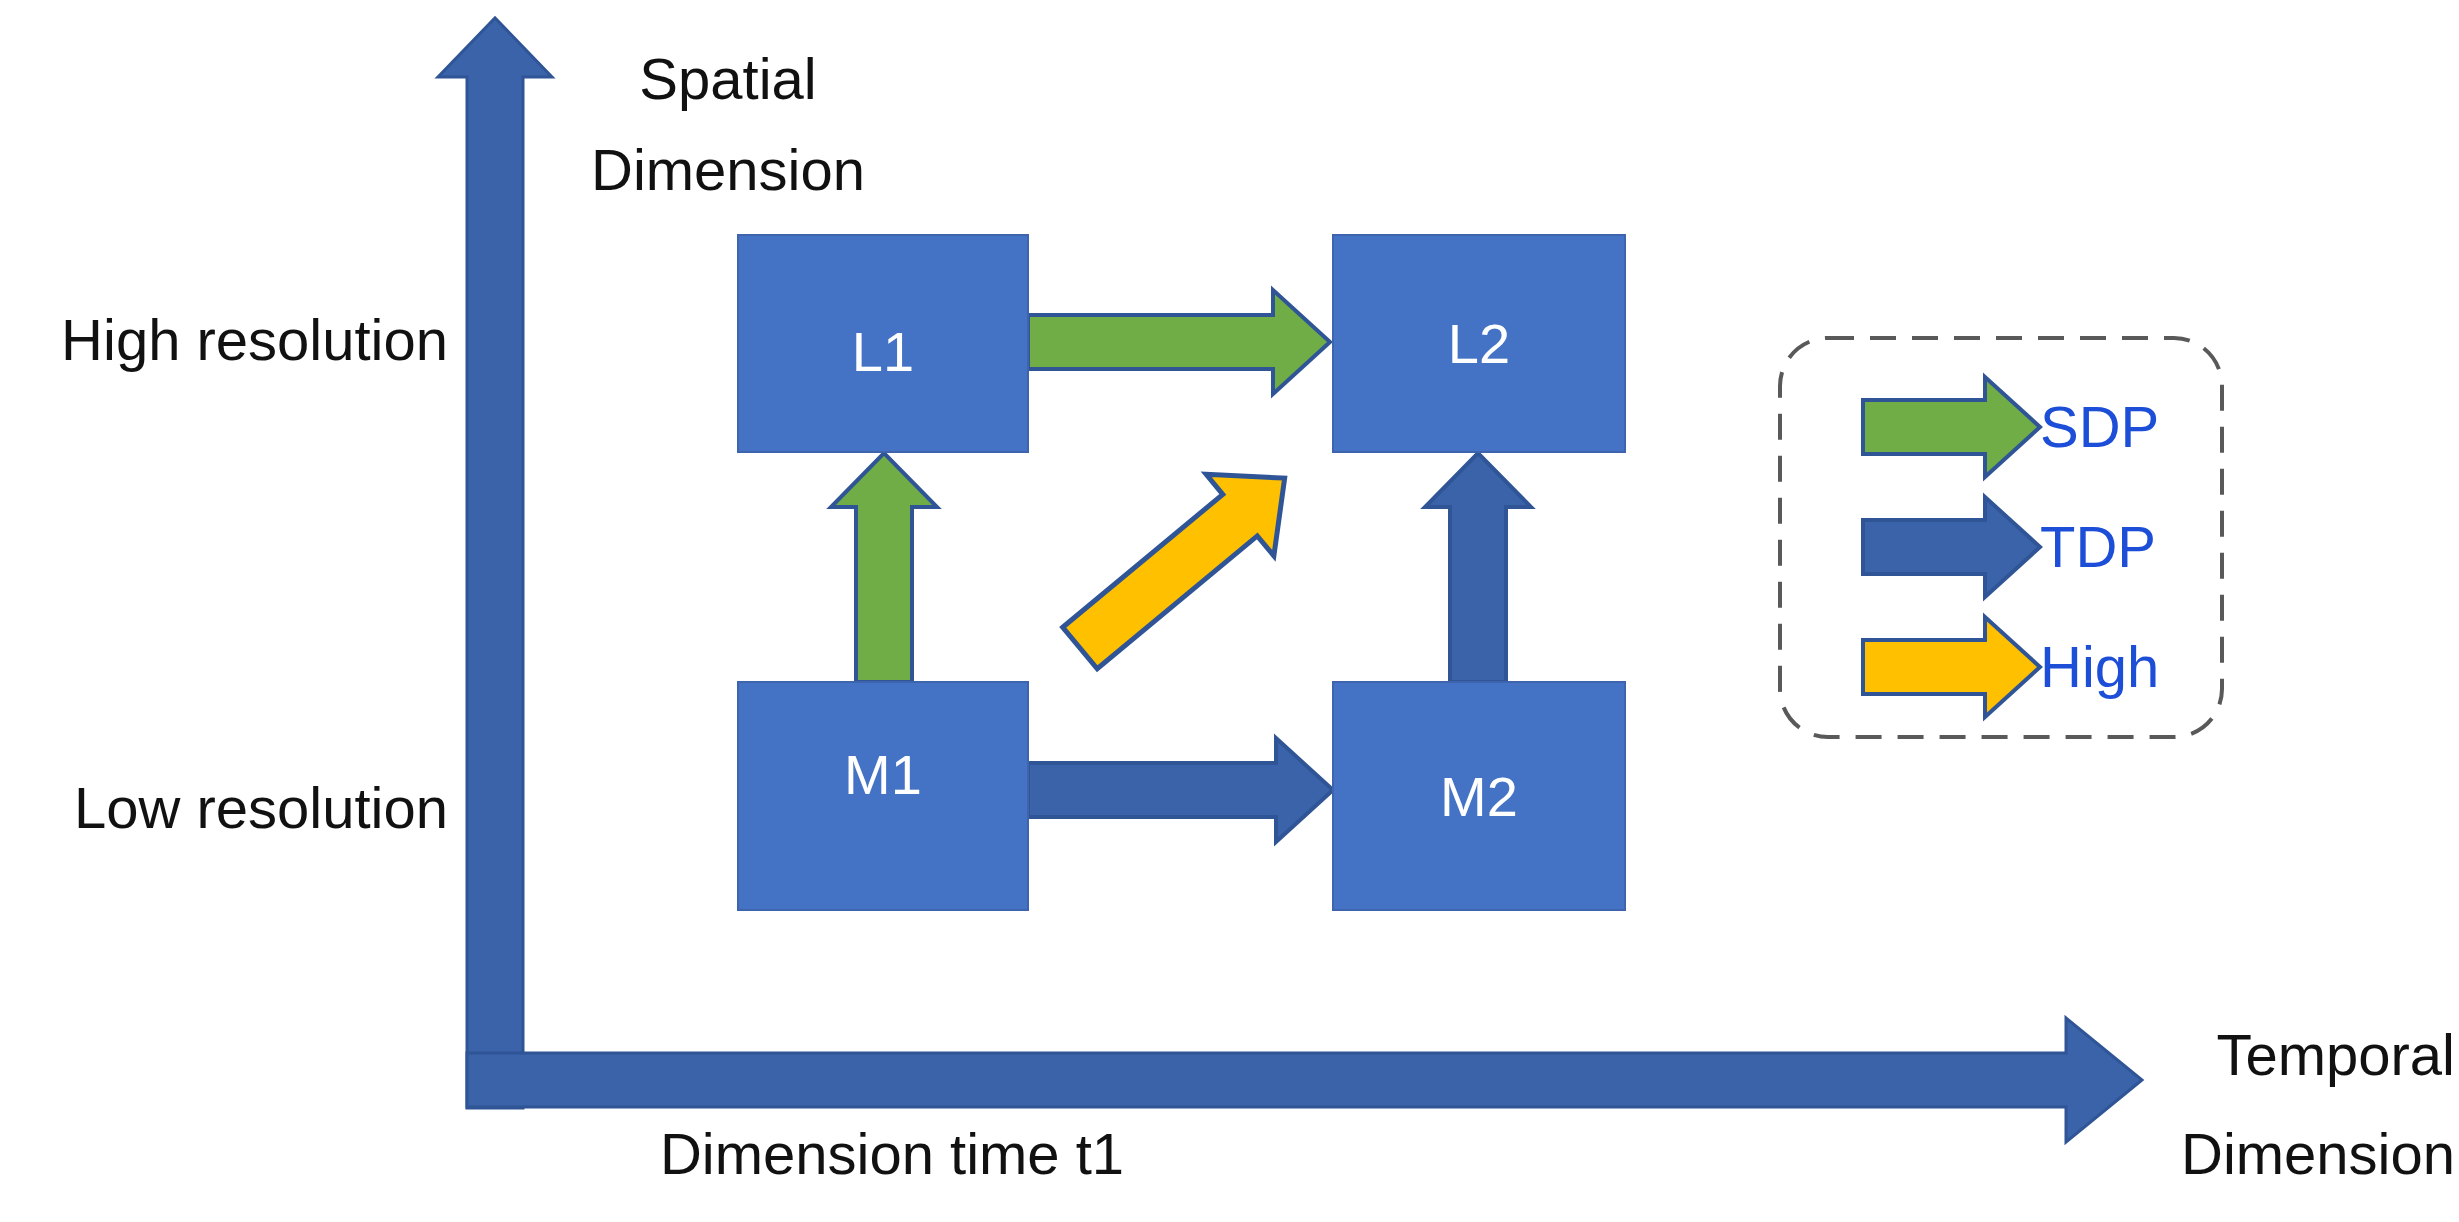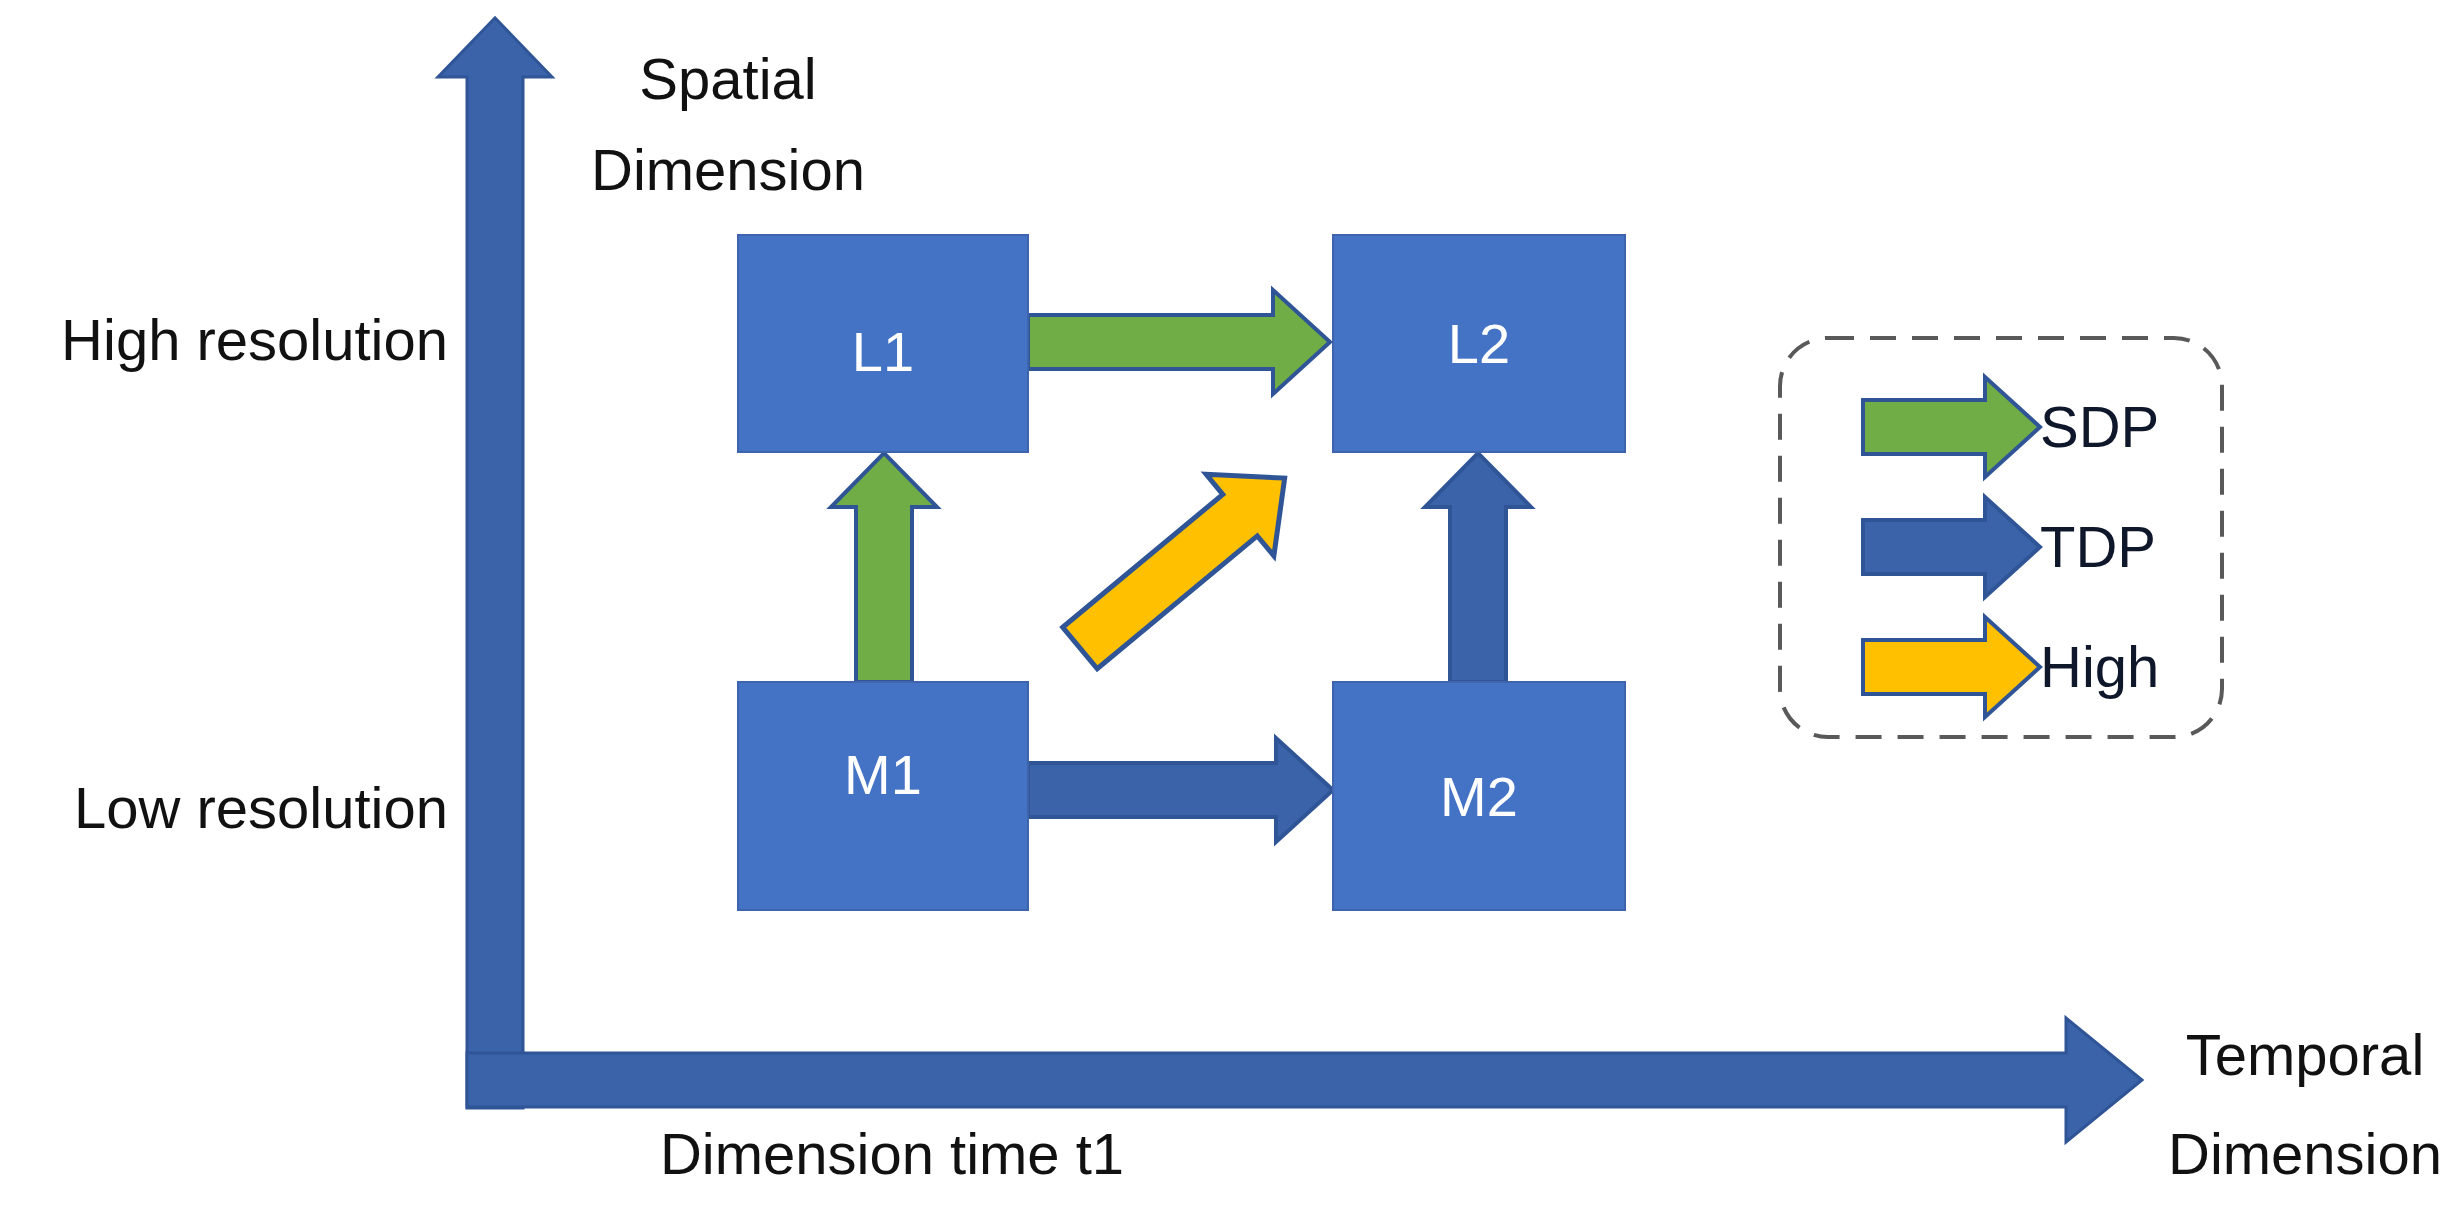--- a/index.html
+++ b/index.html
@@ -56,42 +56,42 @@
   .tick-pred {
     left: 1240px;
     top: 1118px;
     width: 500px;
     text-align: center;
   }
   .axis-title-x {
     left: 2155px;
     top: 1000px;
     width: 300px;
-    text-align: center;
+    text-align: right;
     line-height: 88px;
   }
   .node-label {
     position: absolute;
     display: flex;
     align-items: center;
     justify-content: center;
     color: #ffffff;
     font-size: 56px;
   }
   .node-label.l1 { left: 738px;  top: 235px; width: 290px; height: 217px; margin-top: 8px; }
   .node-label.l2 { left: 1333px; top: 235px; width: 292px; height: 217px; }
   .node-label.m1 { left: 738px;  top: 682px; width: 290px; height: 185px; }
   .node-label.m2 { left: 1333px; top: 682px; width: 292px; height: 228px; }
   .legend-label {
     position: absolute;
     left: 2040px;
     height: 72px;
     line-height: 72px;
     font-size: 58px;
-    color: #0f172a;
+    color: #1d4ed8;
     white-space: nowrap;
   }
   .legend-label.row-0 { top: 391px; }
   .legend-label.row-1 { top: 511px; }
   .legend-label.row-2 { top: 631px; }
 </style>
 </head>
 <body>
 
 <div class="canvas">

